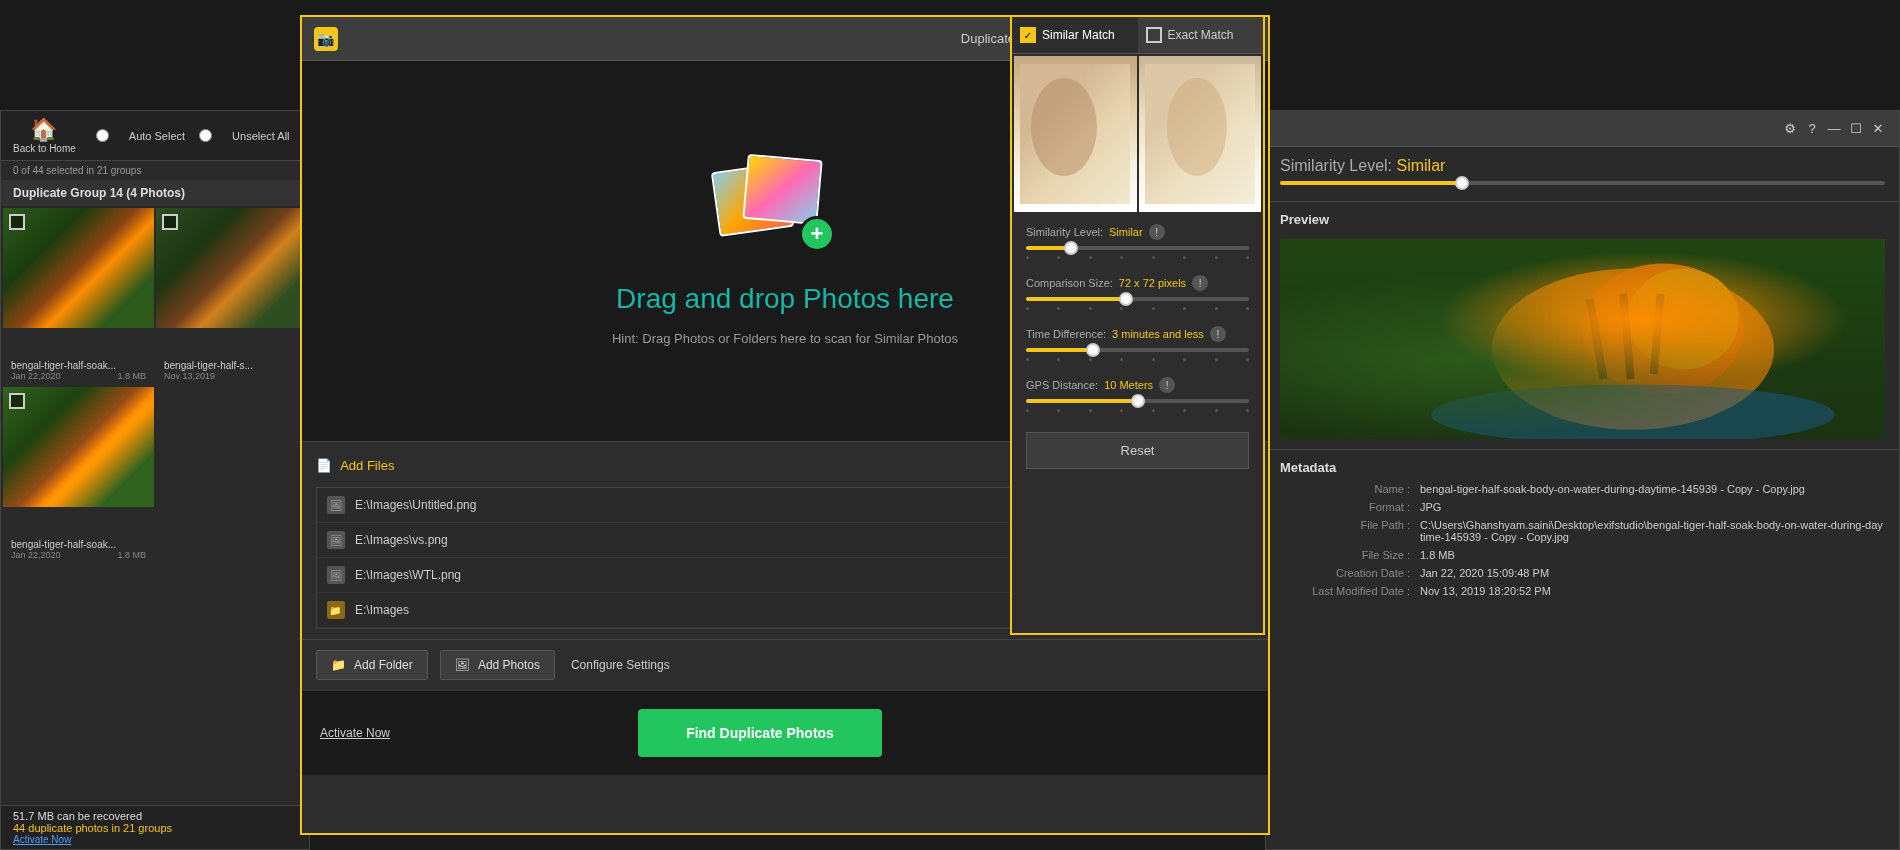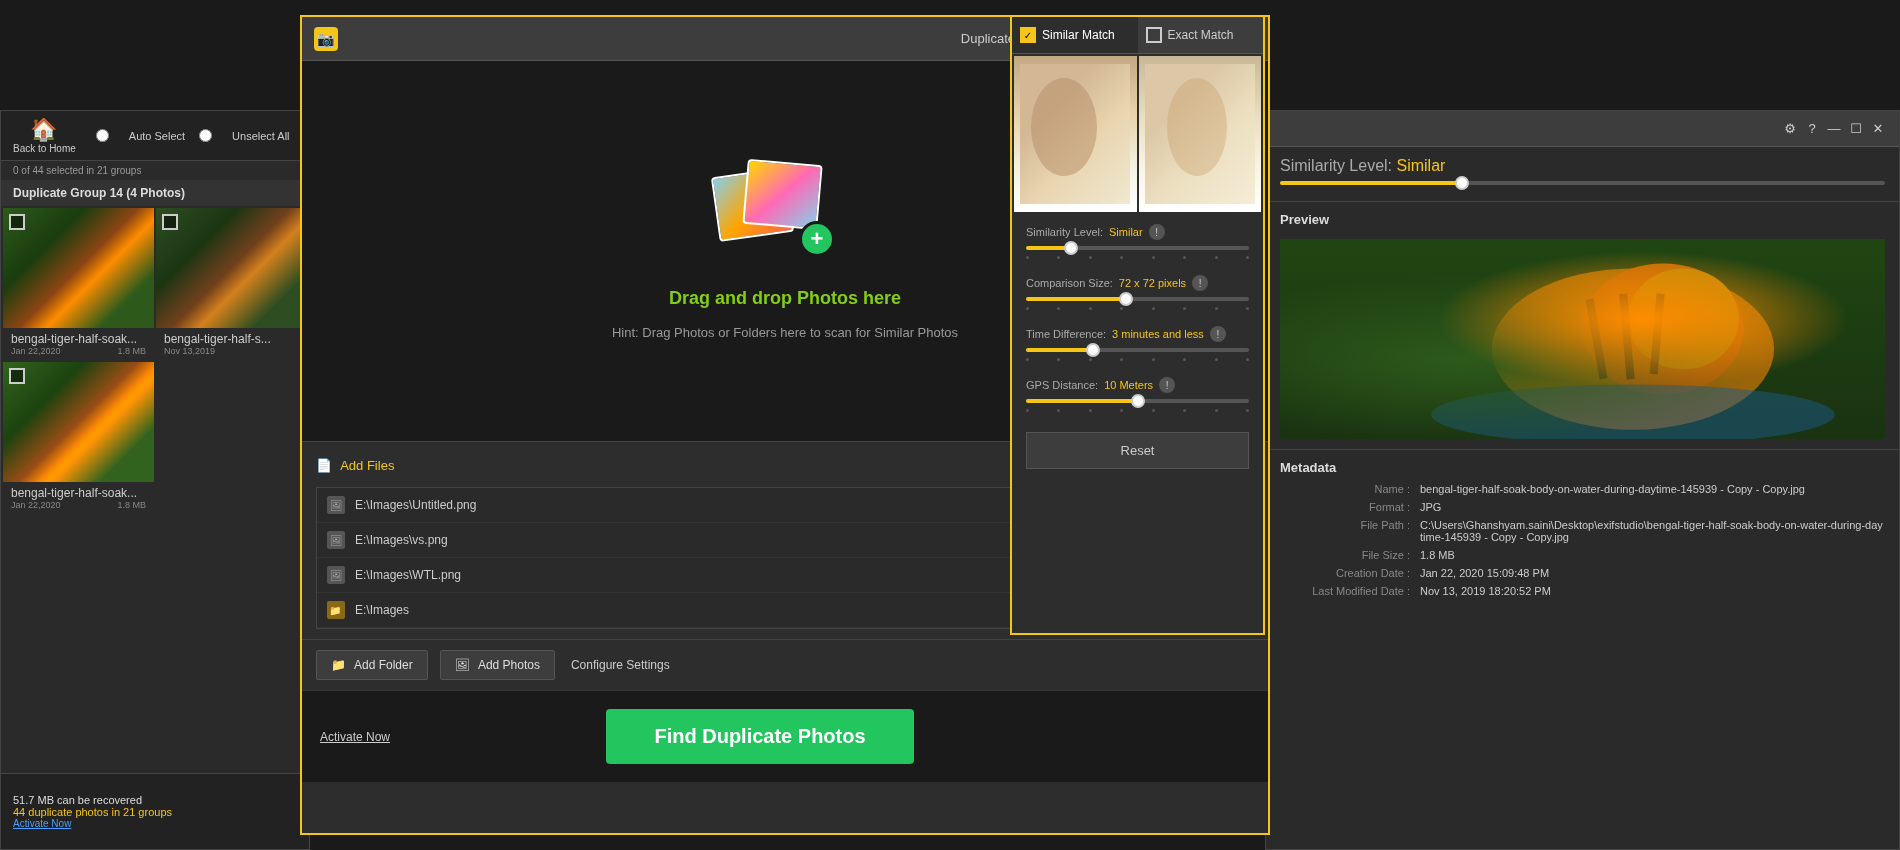--- a/index.html
+++ b/index.html
@@ -120,40 +120,41 @@
       background: rgba(0,0,0,0.5);
       cursor: pointer;
     }
 
     .photo-info {
       padding: 4px 8px;
       background: #2a2a2a;
     }
 
     .photo-name {
-      font-size: 12px;
+      font-size: 10px;
       color: #ccc;
       white-space: nowrap;
       overflow: hidden;
       text-overflow: ellipsis;
+      margin-top: 28px;
     }
 
     .photo-meta {
       font-size: 9px;
       color: #888;
       display: flex;
       justify-content: space-between;
     }
 
     .left-panel-footer {
       position: absolute;
       bottom: 0;
       left: 0;
       right: 0;
-      padding: 20px 12px;
+      padding: 4px 12px;
       background: #222;
       border-top: 1px solid #444;
     }
 
     .recovery-info {
       font-size: 11px;
       color: #ddd;
     }
 
     .recovery-info .highlight {
@@ -282,23 +283,23 @@
       display: flex;
       align-items: center;
       justify-content: center;
       color: #fff;
       font-size: 22px;
       font-weight: bold;
       border: 3px solid #1a1a1a;
     }
 
     .drop-title {
-      color: #84cc16;
-      font-size: 18px;
-      font-weight: 700;
+      color: #14b8a6;
+      font-size: 28px;
+      font-weight: 400;
     }
 
     .drop-hint {
       color: #999;
       font-size: 13px;
     }
 
     
     .file-list-area {
       background: #2d2d2d;
@@ -429,21 +430,21 @@
       font-size: 12px;
       text-decoration: underline;
       cursor: pointer;
     }
 
     .find-duplicate-btn {
       background: #22c55e;
       color: #fff;
       border: none;
       padding: 16px 48px;
-      font-size: 20px;
+      font-size: 14px;
       font-weight: 600;
       cursor: pointer;
       border-radius: 4px;
     }
 
     
     .right-panel-match {
       position: absolute;
       left: 1010px;
       top: 15px;

